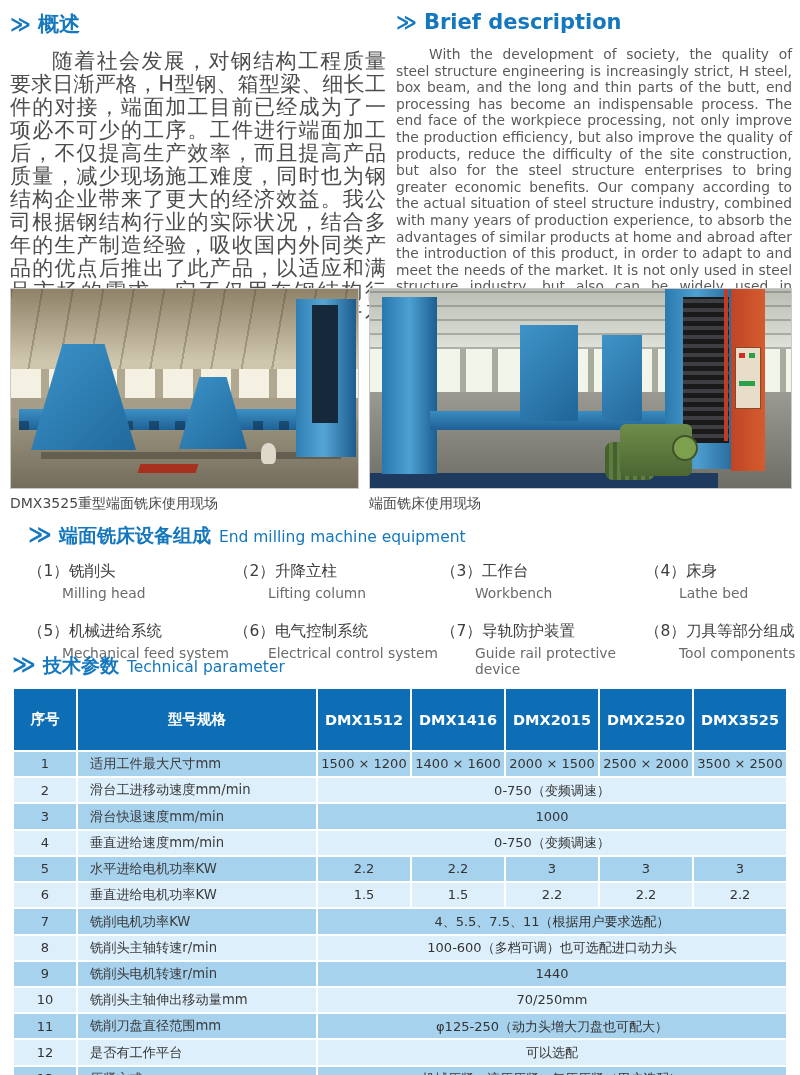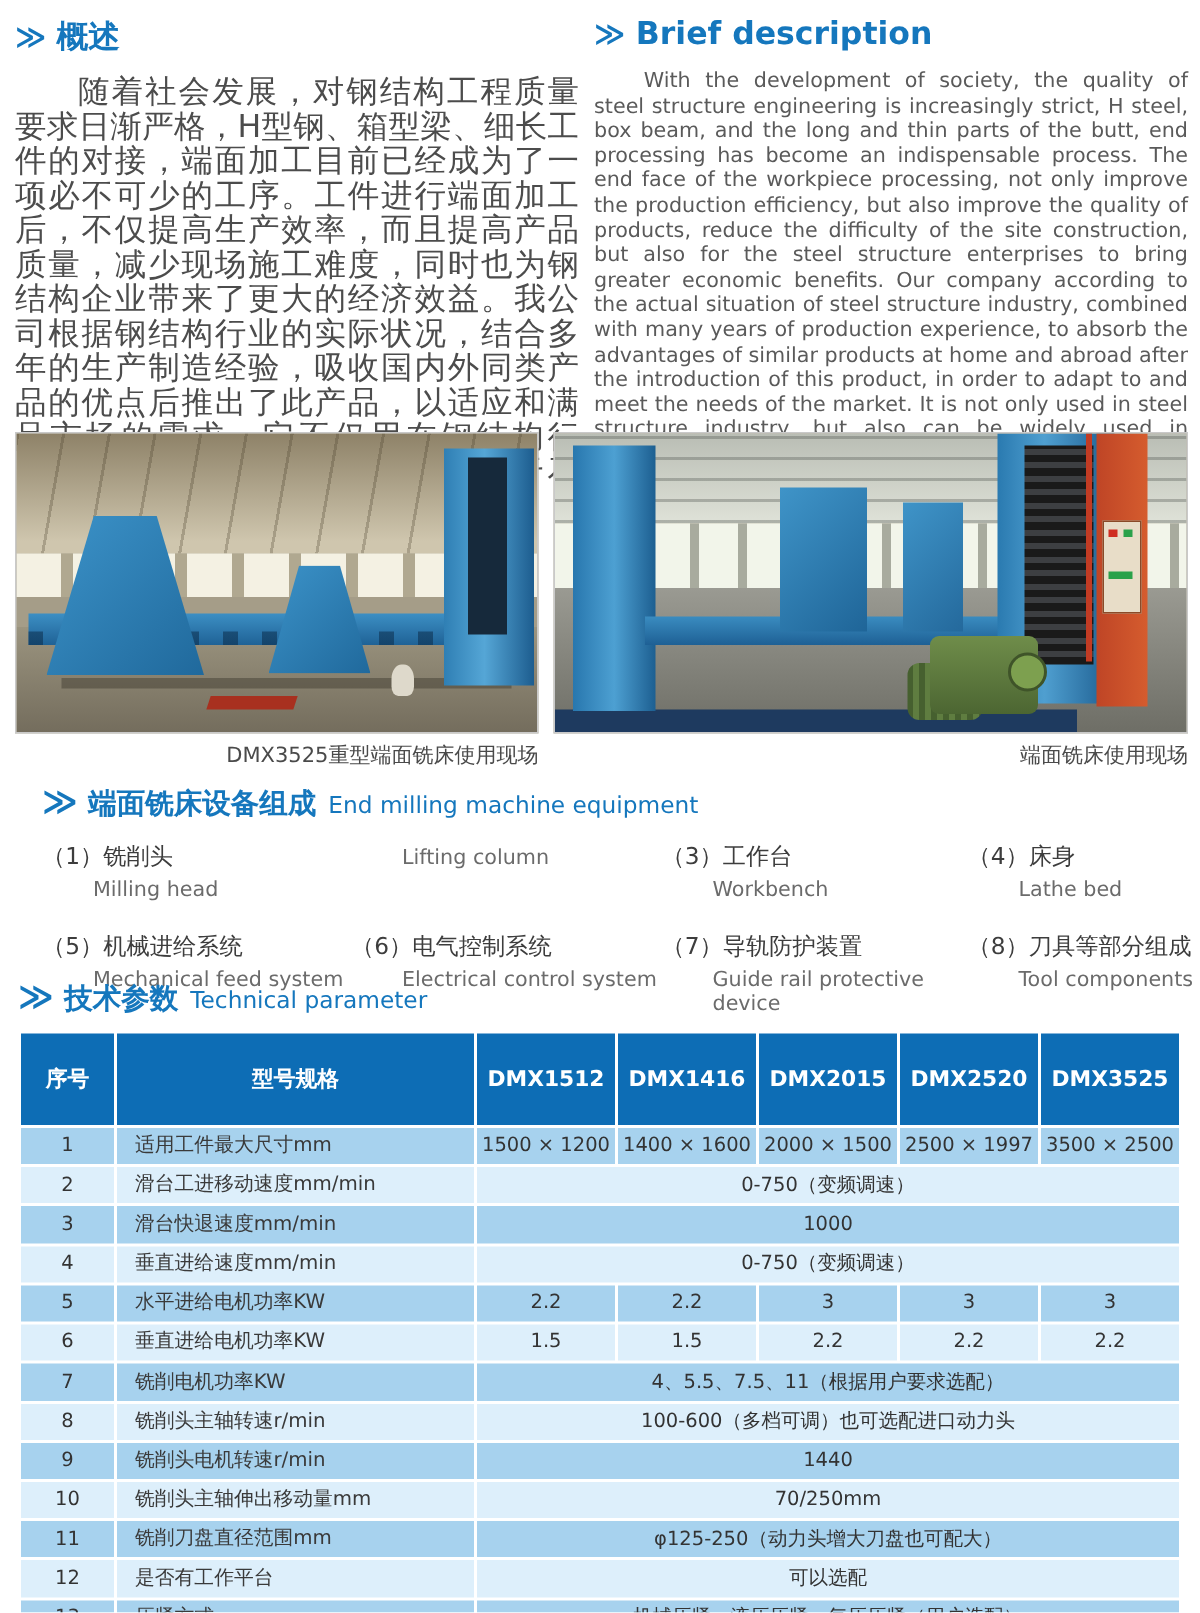--- a/index.html
+++ b/index.html
@@ -18,21 +18,21 @@
   
   .sec-top { position:absolute; left:10px; top:10px; width:782px; display:flex; gap:10px; }
   .col-l { width:376px; }
   .col-r { width:396px; }
   .para-zh { margin-top:12px; font-size:21px; line-height:23px; color:#4c4c4c;
              text-align:justify; text-indent:2em; }
   .para-en { margin-top:12px; font-size:13.8px; line-height:16.6px; color:#5a5a5a;
              text-align:justify; text-indent:2.4em; }
 
   
-  .sec-photos { position:absolute; left:10px; top:288px; width:782px; display:flex; gap:10px;text-align:right; }
+  .sec-photos { position:absolute; left:10px; top:288px; width:782px; display:flex; gap:10px; }
   figure { width:377px; }
   figure.wide { width:457px; }
   .photo { position:relative; width:100%; height:201px; border:1px solid #c9c9c9;
            overflow:hidden; background:#b8b2a0; }
   .photo div { position:absolute; }
   figcaption { margin-top:6px; font-size:14px; color:#4a4a4a; }
 
   
   .p1-ceiling { left:0; top:0; width:100%; height:40%;
     background:linear-gradient(#8e8268,#cfc6ae 90%); }
@@ -187,20 +187,21 @@
   </section>
 
   <section class="sec-equip">
     <h2 class="hd"><span class="chev hd-sub-zh">≫</span><span class="hd-sub-zh">端面铣床设备组成</span><span class="hd-sub-en">End milling machine equipment</span></h2>
     <div class="equip-grid">
       <div class="item">
         <div class="zh"><span>（1）</span><span>铣削头</span></div>
         <div class="en">Milling head</div>
       </div>
       <div class="item">
+        <div class="zh"><span>（2）</span><span>升降立柱</span></div>
         <div class="en">Lifting column</div>
       </div>
       <div class="item">
         <div class="zh"><span>（3）</span><span>工作台</span></div>
         <div class="en">Workbench</div>
       </div>
       <div class="item">
         <div class="zh"><span>（4）</span><span>床身</span></div>
         <div class="en">Lathe bed</div>
       </div>
@@ -247,21 +248,21 @@
           <th>DMX3525</th>
         </tr>
       </thead>
       <tbody>
         <tr>
           <td>1</td>
           <td class="lbl">适用工件最大尺寸mm</td>
           <td>1500 × 1200</td>
           <td>1400 × 1600</td>
           <td>2000 × 1500</td>
-          <td>2500 × 1997</td>
+          <td>2500 × 2000</td>
           <td>3500 × 2500</td>
         </tr>
         <tr>
           <td>2</td>
           <td class="lbl">滑台工进移动速度mm/min</td>
           <td colspan="5">0-750（变频调速）</td>
         </tr>
         <tr>
           <td>3</td>
           <td class="lbl">滑台快退速度mm/min</td>

